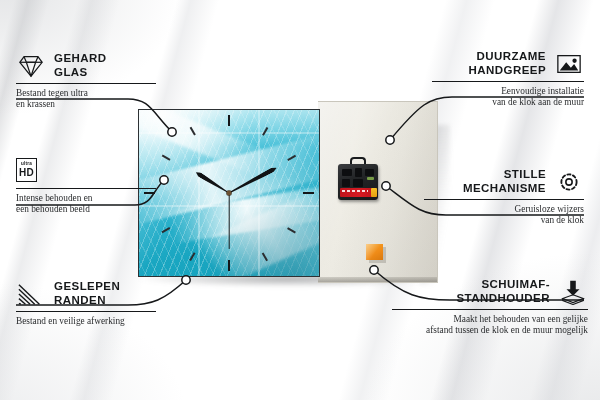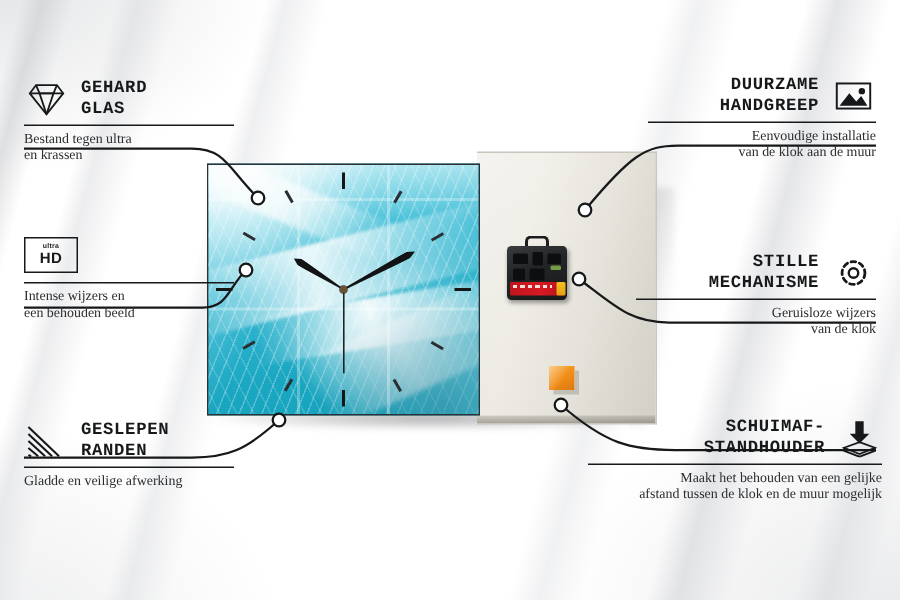--- a/index.html
+++ b/index.html
@@ -245,21 +245,21 @@
 
   
   #wires { position:absolute; inset:0; pointer-events:none; }
 
   
   .feature { position:absolute; }
   .f-head {
     display:flex; align-items:center; gap:8px;
   }
   .f-title {
-    font-family: Liberation Mono, monospace;
+    font-family: Liberation Sans, sans-serif;
     font-weight:bold; font-size:11.5px; line-height:13.5px;
     letter-spacing:.45px; color:#16181a;
     text-transform:uppercase;
   }
   .f-rule { height:1px; background:#16181a; margin-top:4px; }
   .f-desc {
     font-family: "Liberation Serif", serif;
     font-size:9.3px; line-height:11.4px; color:#2a2c2e;
     margin-top:4px;
   }
@@ -268,21 +268,21 @@
 
   
   .align-left .f-title { text-align:left; }
   .align-left .f-desc  { text-align:left; }
   
   .align-right .f-head { justify-content:flex-end; }
   .align-right .f-title { text-align:right; }
   .align-right .f-desc  { text-align:right; }
 
   .hd-badge {
-    width:36px; height:24px; border:1.6px solid #16181a;
+    width:21px; height:24px; border:1.6px solid #16181a;
     display:flex; flex-direction:column; align-items:center; justify-content:center;
     line-height:1;
   }
   .hd-ultra { font-family:"Liberation Sans", sans-serif; font-size:4.6px; font-weight:bold; letter-spacing:.2px; }
   .hd-hd    { font-family:"Liberation Sans", sans-serif; font-size:10px; font-weight:bold; letter-spacing:.3px; margin-top:.5px; }
 </style>
 </head>
 <body>
 
 <div id="stage">
@@ -413,21 +413,21 @@
     <div class="f-head">
       <span class="f-icon">
         <span class="hd-badge">
           <span class="hd-ultra">ultra</span>
           <span class="hd-hd">HD</span>
         </span>
       </span>
     </div>
     <div class="f-rule" style="width:140px;"></div>
     <div class="f-desc">
-      <span>Intense wijzers en</span><br>
+      <span>Intense behouden en</span><br>
       <span>een behouden beeld</span>
     </div>
   </div>
 
   <div class="feature align-left" style="left:16px; top:280px; width:148px;">
     <div class="f-head">
       <span class="f-icon">
         <svg viewBox="0 0 32 28">
           <g stroke="currentColor" stroke-width="1.5" fill="none">
             <path d="M3 4 L25 25"></path>
@@ -435,21 +435,21 @@
             <path d="M3 14 L15 25"></path>
             <path d="M3 19 L10 25"></path>
             <path d="M3 24 L5 25"></path>
           </g>
         </svg>
       </span>
       <span class="f-title"><span>GESLEPEN</span><br><span>RANDEN</span></span>
     </div>
     <div class="f-rule" style="width:140px;"></div>
     <div class="f-desc">
-      <span>Gladde en veilige afwerking</span>
+      <span>Bestand en veilige afwerking</span>
     </div>
   </div>
 
   <div class="feature align-right" style="right:16px; top:50px; width:160px;">
     <div class="f-head">
       <span class="f-title"><span>DUURZAME</span><br><span>HANDGREEP</span></span>
       <span class="f-icon">
         <svg viewBox="0 0 32 28">
           <g stroke="currentColor" stroke-width="1.4" fill="none">
             <rect x="4" y="5" width="24" height="18"></rect>

